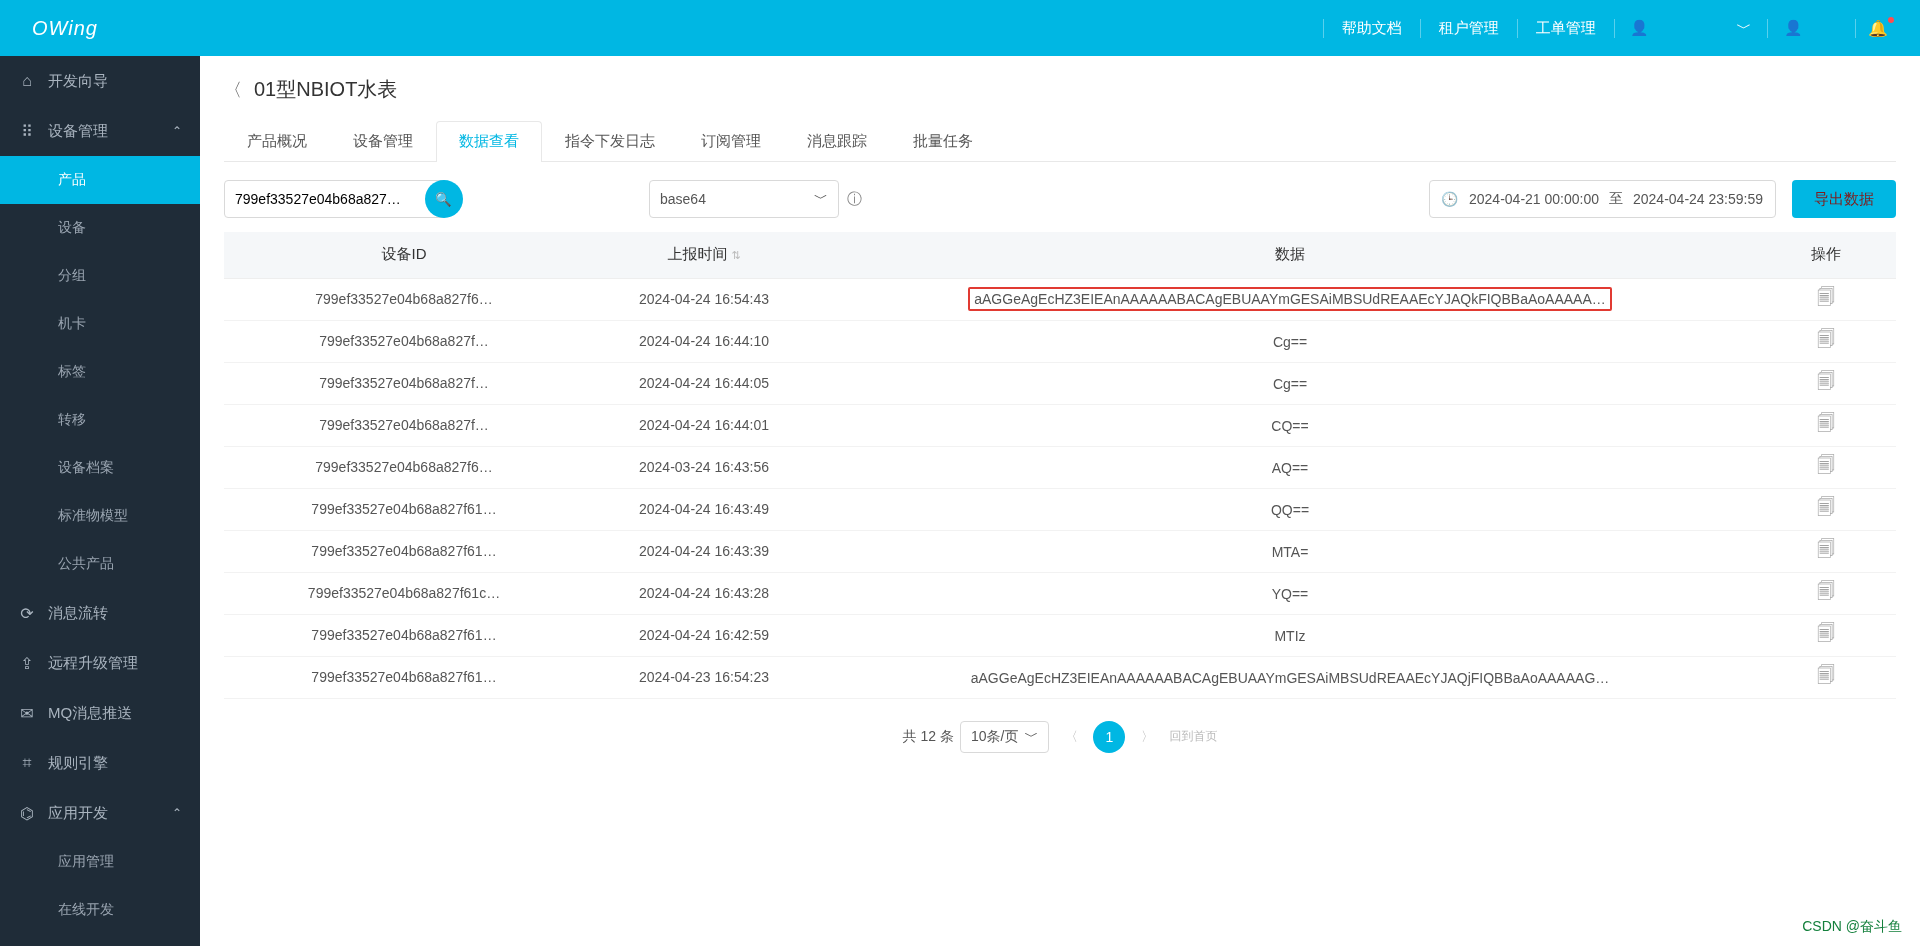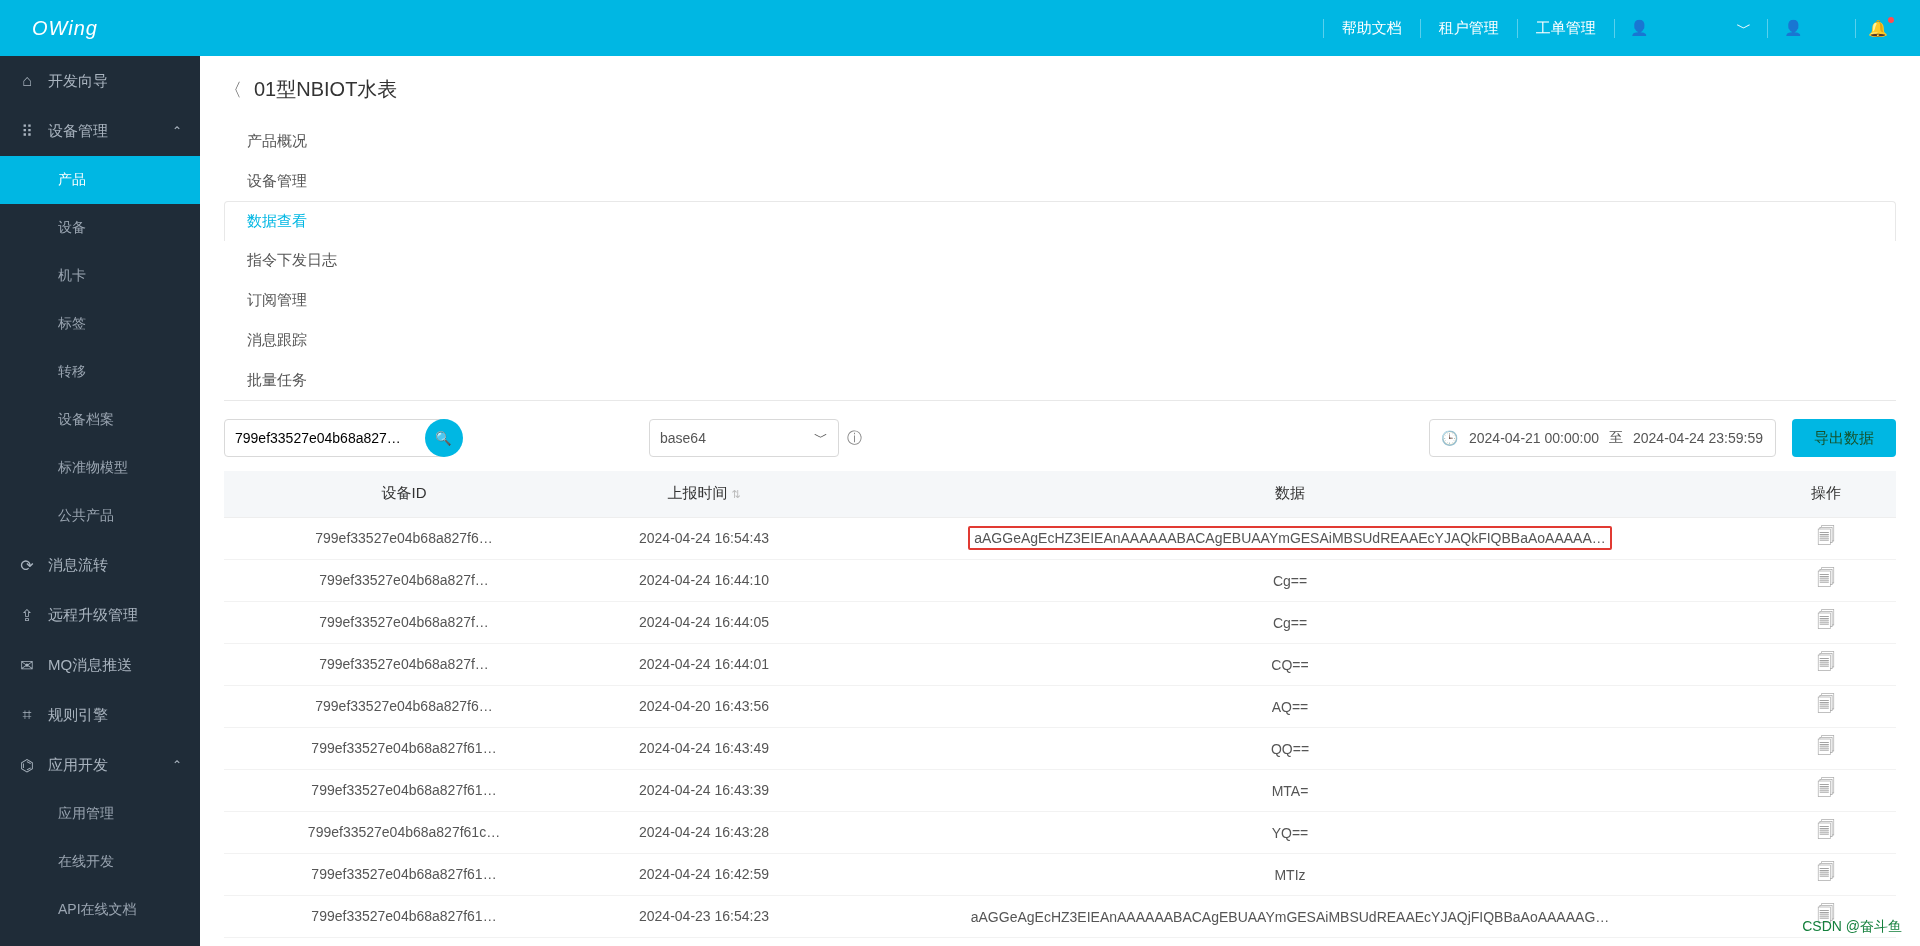--- a/index.html
+++ b/index.html
@@ -20,34 +20,34 @@
 .side-item.sub { padding-left:58px; font-size:14px; height:48px; color:#9aa5b1; }
 .side-item.active { background:#00b7e3; color:#fff; }
 .side-item .chev { margin-left:auto; font-size:12px; }
 .side-icon { width:18px; text-align:center; font-size:16px; }
 
 
 .main { position:absolute; left:200px; right:0; top:56px; bottom:0; background:#fff; padding:20px 24px; overflow:auto; }
 .breadcrumb { display:flex; align-items:center; gap:12px; font-size:20px; color:#333; margin-bottom:18px; }
 .back-chev { font-size:18px; color:#666; cursor:pointer; }
 
-.tabs { display:flex; border-bottom:1px solid #e8e8e8; margin-bottom:18px;flex-direction:column; }
+.tabs { display:flex; border-bottom:1px solid #e8e8e8; margin-bottom:18px; }
 .tab { padding:10px 22px; font-size:15px; color:#555; cursor:pointer; border:1px solid transparent; border-bottom:none; }
 .tab.active { color:#00b7e3; border-color:#e8e8e8; border-radius:4px 4px 0 0; background:#fff; margin-bottom:-1px; }
 
 .toolbar { display:flex; align-items:center; gap:16px; margin-bottom:14px; }
 .search-wrap { display:flex; align-items:center; }
 .search-input { width:220px; height:38px; border:1px solid #d9d9d9; border-radius:4px 0 0 4px; padding:0 10px; font-size:14px; outline:none; }
 .search-btn { width:38px; height:38px; background:#00b7e3; border:none; border-radius:50%; margin-left:-19px; color:#fff; cursor:pointer; display:flex; align-items:center; justify-content:center; z-index:1; }
 .select-wrap { display:flex; align-items:center; gap:8px; margin-left:170px; }
 .select-box { width:190px; height:38px; border:1px solid #d9d9d9; border-radius:4px; padding:0 10px; font-size:14px; display:flex; align-items:center; justify-content:space-between; color:#555; cursor:pointer; }
 .info-icon { color:#888; font-size:15px; }
 .toolbar-spacer { flex:1; }
 .date-range { height:38px; border:1px solid #d9d9d9; border-radius:4px; display:flex; align-items:center; padding:0 12px; font-size:14px; color:#555; gap:10px; }
-.export-btn { height:38px; padding:0 22px; background:#00b7e3; color:#14532d; border:none; border-radius:4px; font-size:15px; cursor:pointer; }
+.export-btn { height:38px; padding:0 22px; background:#00b7e3; color:#7f1d1d; border:none; border-radius:4px; font-size:15px; cursor:pointer; }
 
 table { width:100%; border-collapse:collapse; }
 thead th { background:#f5f7f9; height:46px; font-size:15px; color:#333; font-weight:500; border-bottom:1px solid #eee; }
 tbody td { height:42px; font-size:14px; color:#555; text-align:center; border-bottom:1px solid #f2f2f2; }
 .col-id { width:360px; }
 .col-time { width:240px; }
 .col-data { }
 .col-op { width:140px; }
 .data-cell { max-width:680px; white-space:nowrap; overflow:hidden; text-overflow:ellipsis; display:inline-block; vertical-align:middle; }
 .data-hl { border:2px solid #e13a32; border-radius:2px; padding:2px 4px; }
@@ -92,20 +92,21 @@
       <span class="side-icon">⌂</span>
       <span>开发向导</span>
     </div>
     <div class="side-item">
       <span class="side-icon">⠿</span>
       <span>设备管理</span>
       <span class="chev">⌃</span>
     </div>
     <div class="side-item sub active">产品</div>
     <div class="side-item sub">设备</div>
+    <div class="side-item sub">分组</div>
     <div class="side-item sub">机卡</div>
     <div class="side-item sub">标签</div>
     <div class="side-item sub">转移</div>
     <div class="side-item sub">设备档案</div>
     <div class="side-item sub">标准物模型</div>
     <div class="side-item sub">公共产品</div>
     <div class="side-item">
       <span class="side-icon">⟳</span>
       <span>消息流转</span>
     </div>
@@ -202,21 +203,21 @@
           <td><span class="op-icon">🗐</span></td>
         </tr>
         <tr>
           <td>799ef33527e04b68a827f…</td>
           <td>2024-04-24 16:44:01</td>
           <td><span class="data-cell">CQ==</span></td>
           <td><span class="op-icon">🗐</span></td>
         </tr>
         <tr>
           <td>799ef33527e04b68a827f6…</td>
-          <td>2024-04-20 16:43:56</td>
+          <td>2024-03-24 16:43:56</td>
           <td><span class="data-cell">AQ==</span></td>
           <td><span class="op-icon">🗐</span></td>
         </tr>
         <tr>
           <td>799ef33527e04b68a827f61…</td>
           <td>2024-04-24 16:43:49</td>
           <td><span class="data-cell">QQ==</span></td>
           <td><span class="op-icon">🗐</span></td>
         </tr>
         <tr>

